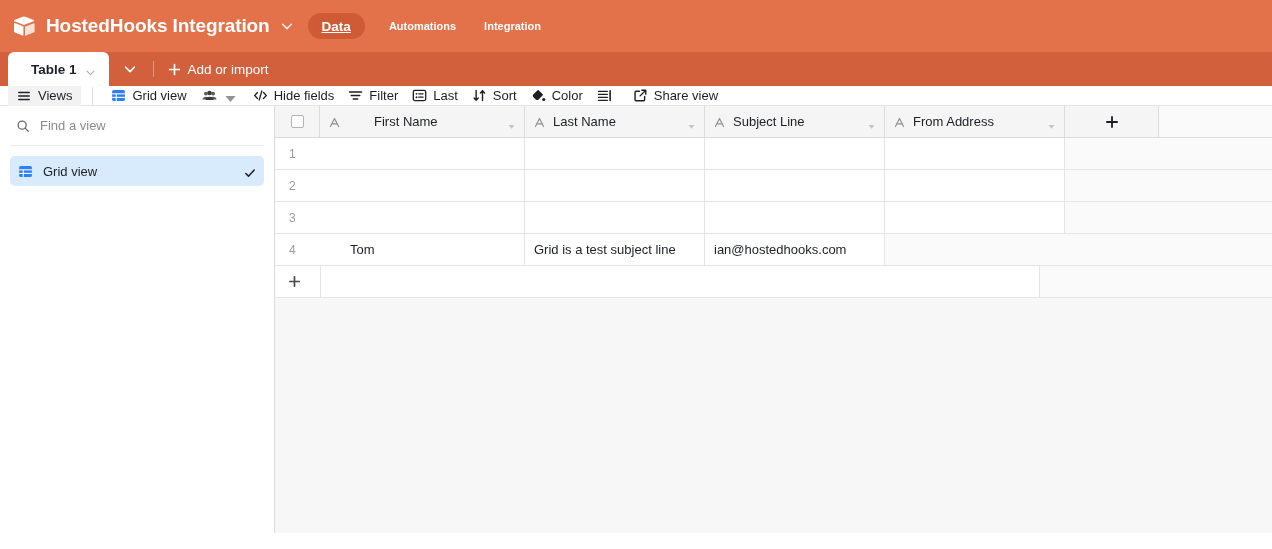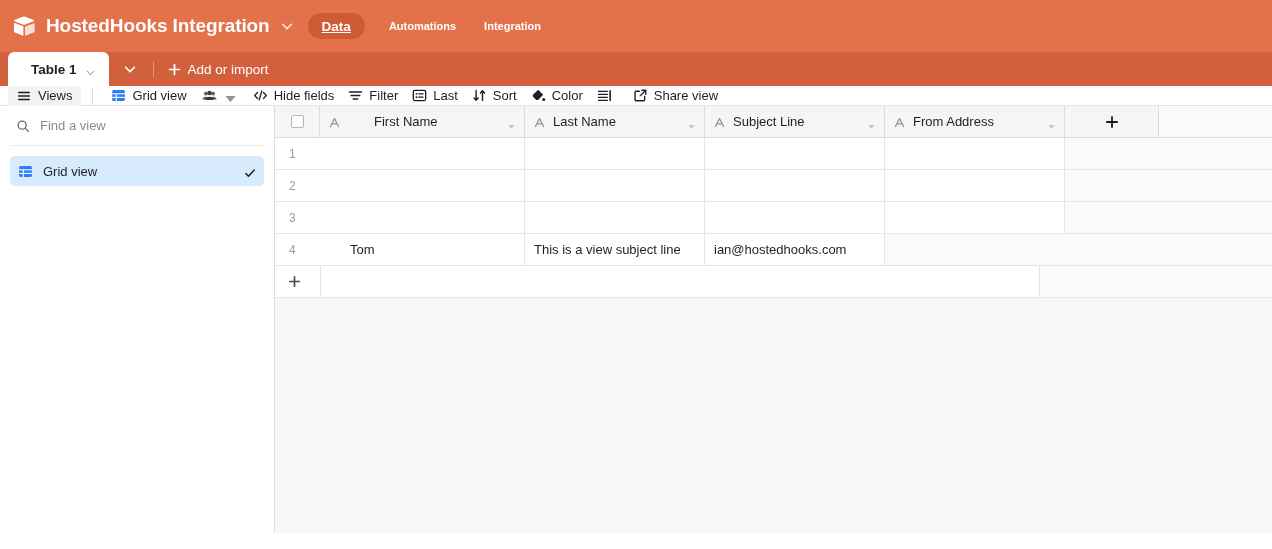--- a/index.html
+++ b/index.html
@@ -629,21 +629,21 @@
         <div class="gr-cell gr-first" style="width:205px;flex:0 0 205px;"></div>
         <div class="gr-cell" style="width:180px;flex:0 0 180px;"></div>
         <div class="gr-cell" style="width:180px;flex:0 0 180px;"></div>
         <div class="gr-cell" style="width:180px;flex:0 0 180px;"></div>
         <div class="grid-tail"></div>
       </div>
 
       <div class="grid-row">
         <div class="gr-cell gr-rownum">4</div>
         <div class="gr-cell gr-first" style="width:205px;flex:0 0 205px;">Tom</div>
-        <div class="gr-cell" style="width:180px;flex:0 0 180px;">This is a view subject line</div>
+        <div class="gr-cell" style="width:180px;flex:0 0 180px;">Grid is a test subject line</div>
         <div class="gr-cell" style="width:180px;flex:0 0 180px;">ian@hostedhooks.com</div>
         <div class="grid-tail"></div>
       </div>
 
       <div class="row-add">
         <div class="plus-cell">
           <svg viewBox="0 0 16 16" width="13" height="13" aria-hidden="true">
             <path d="M8 2.2v11.6M2.2 8h11.6" fill="none" stroke="#4a4a4a" stroke-width="2.1" stroke-linecap="round"></path>
           </svg>
         </div>

